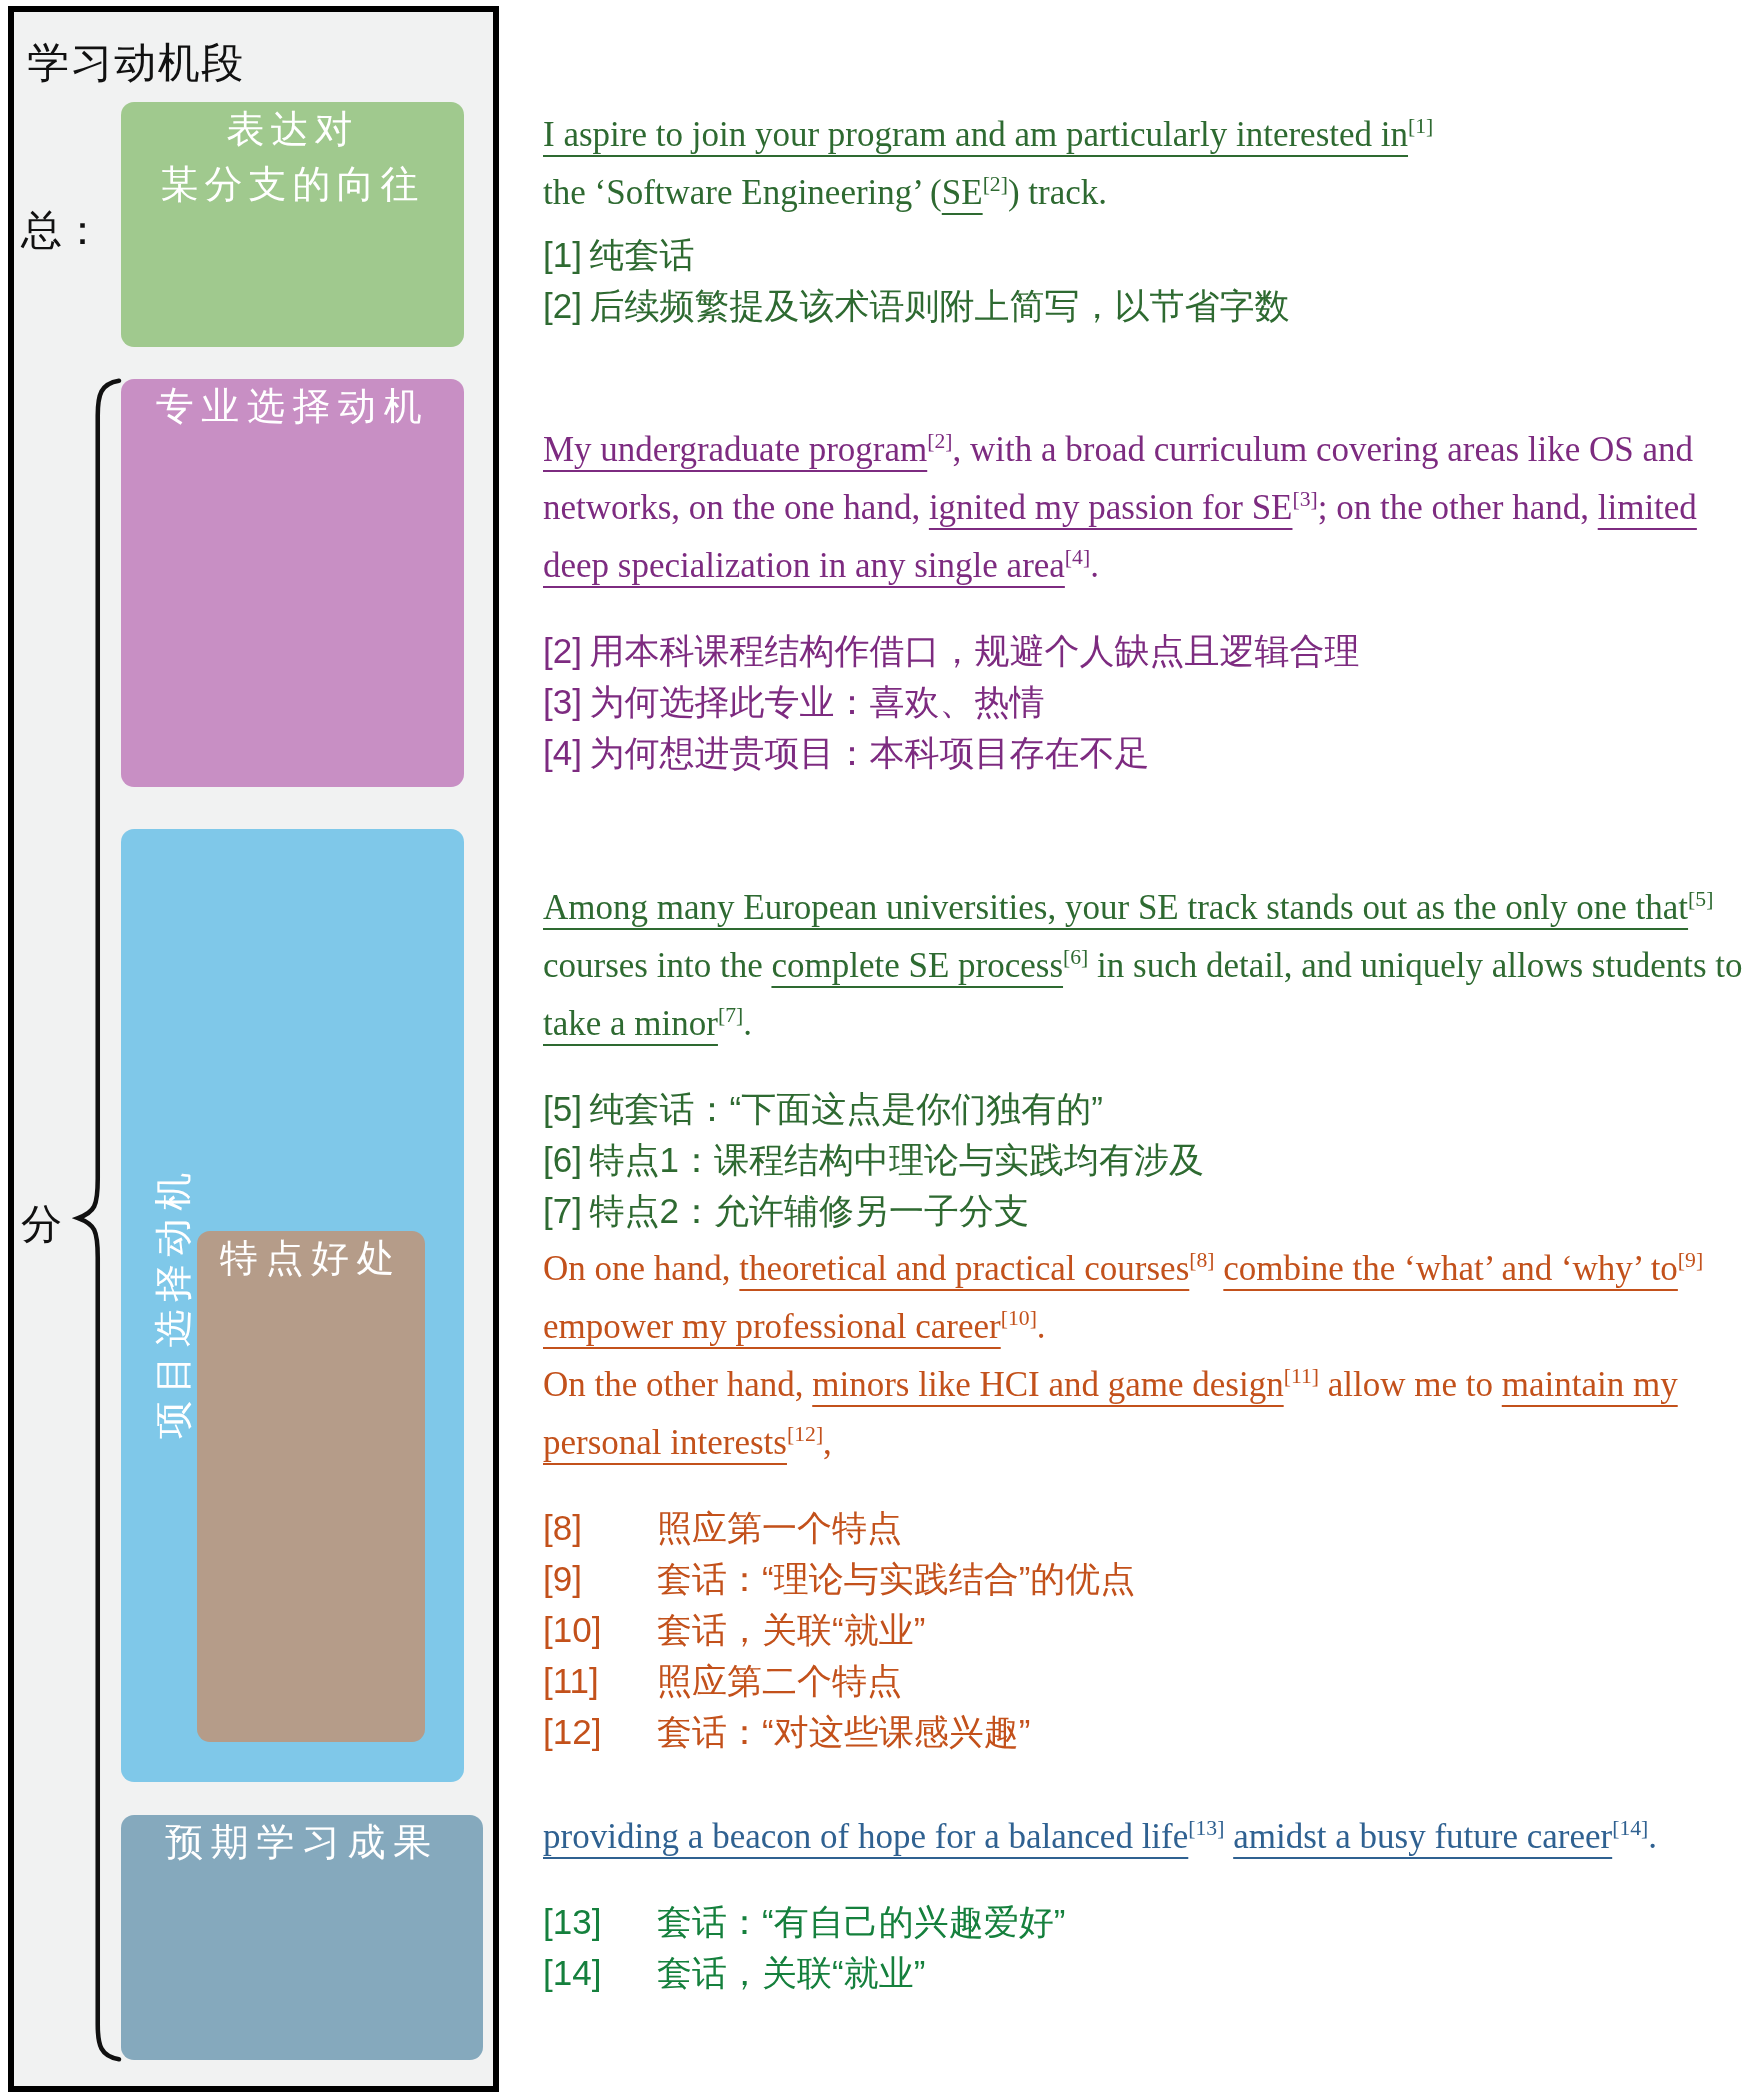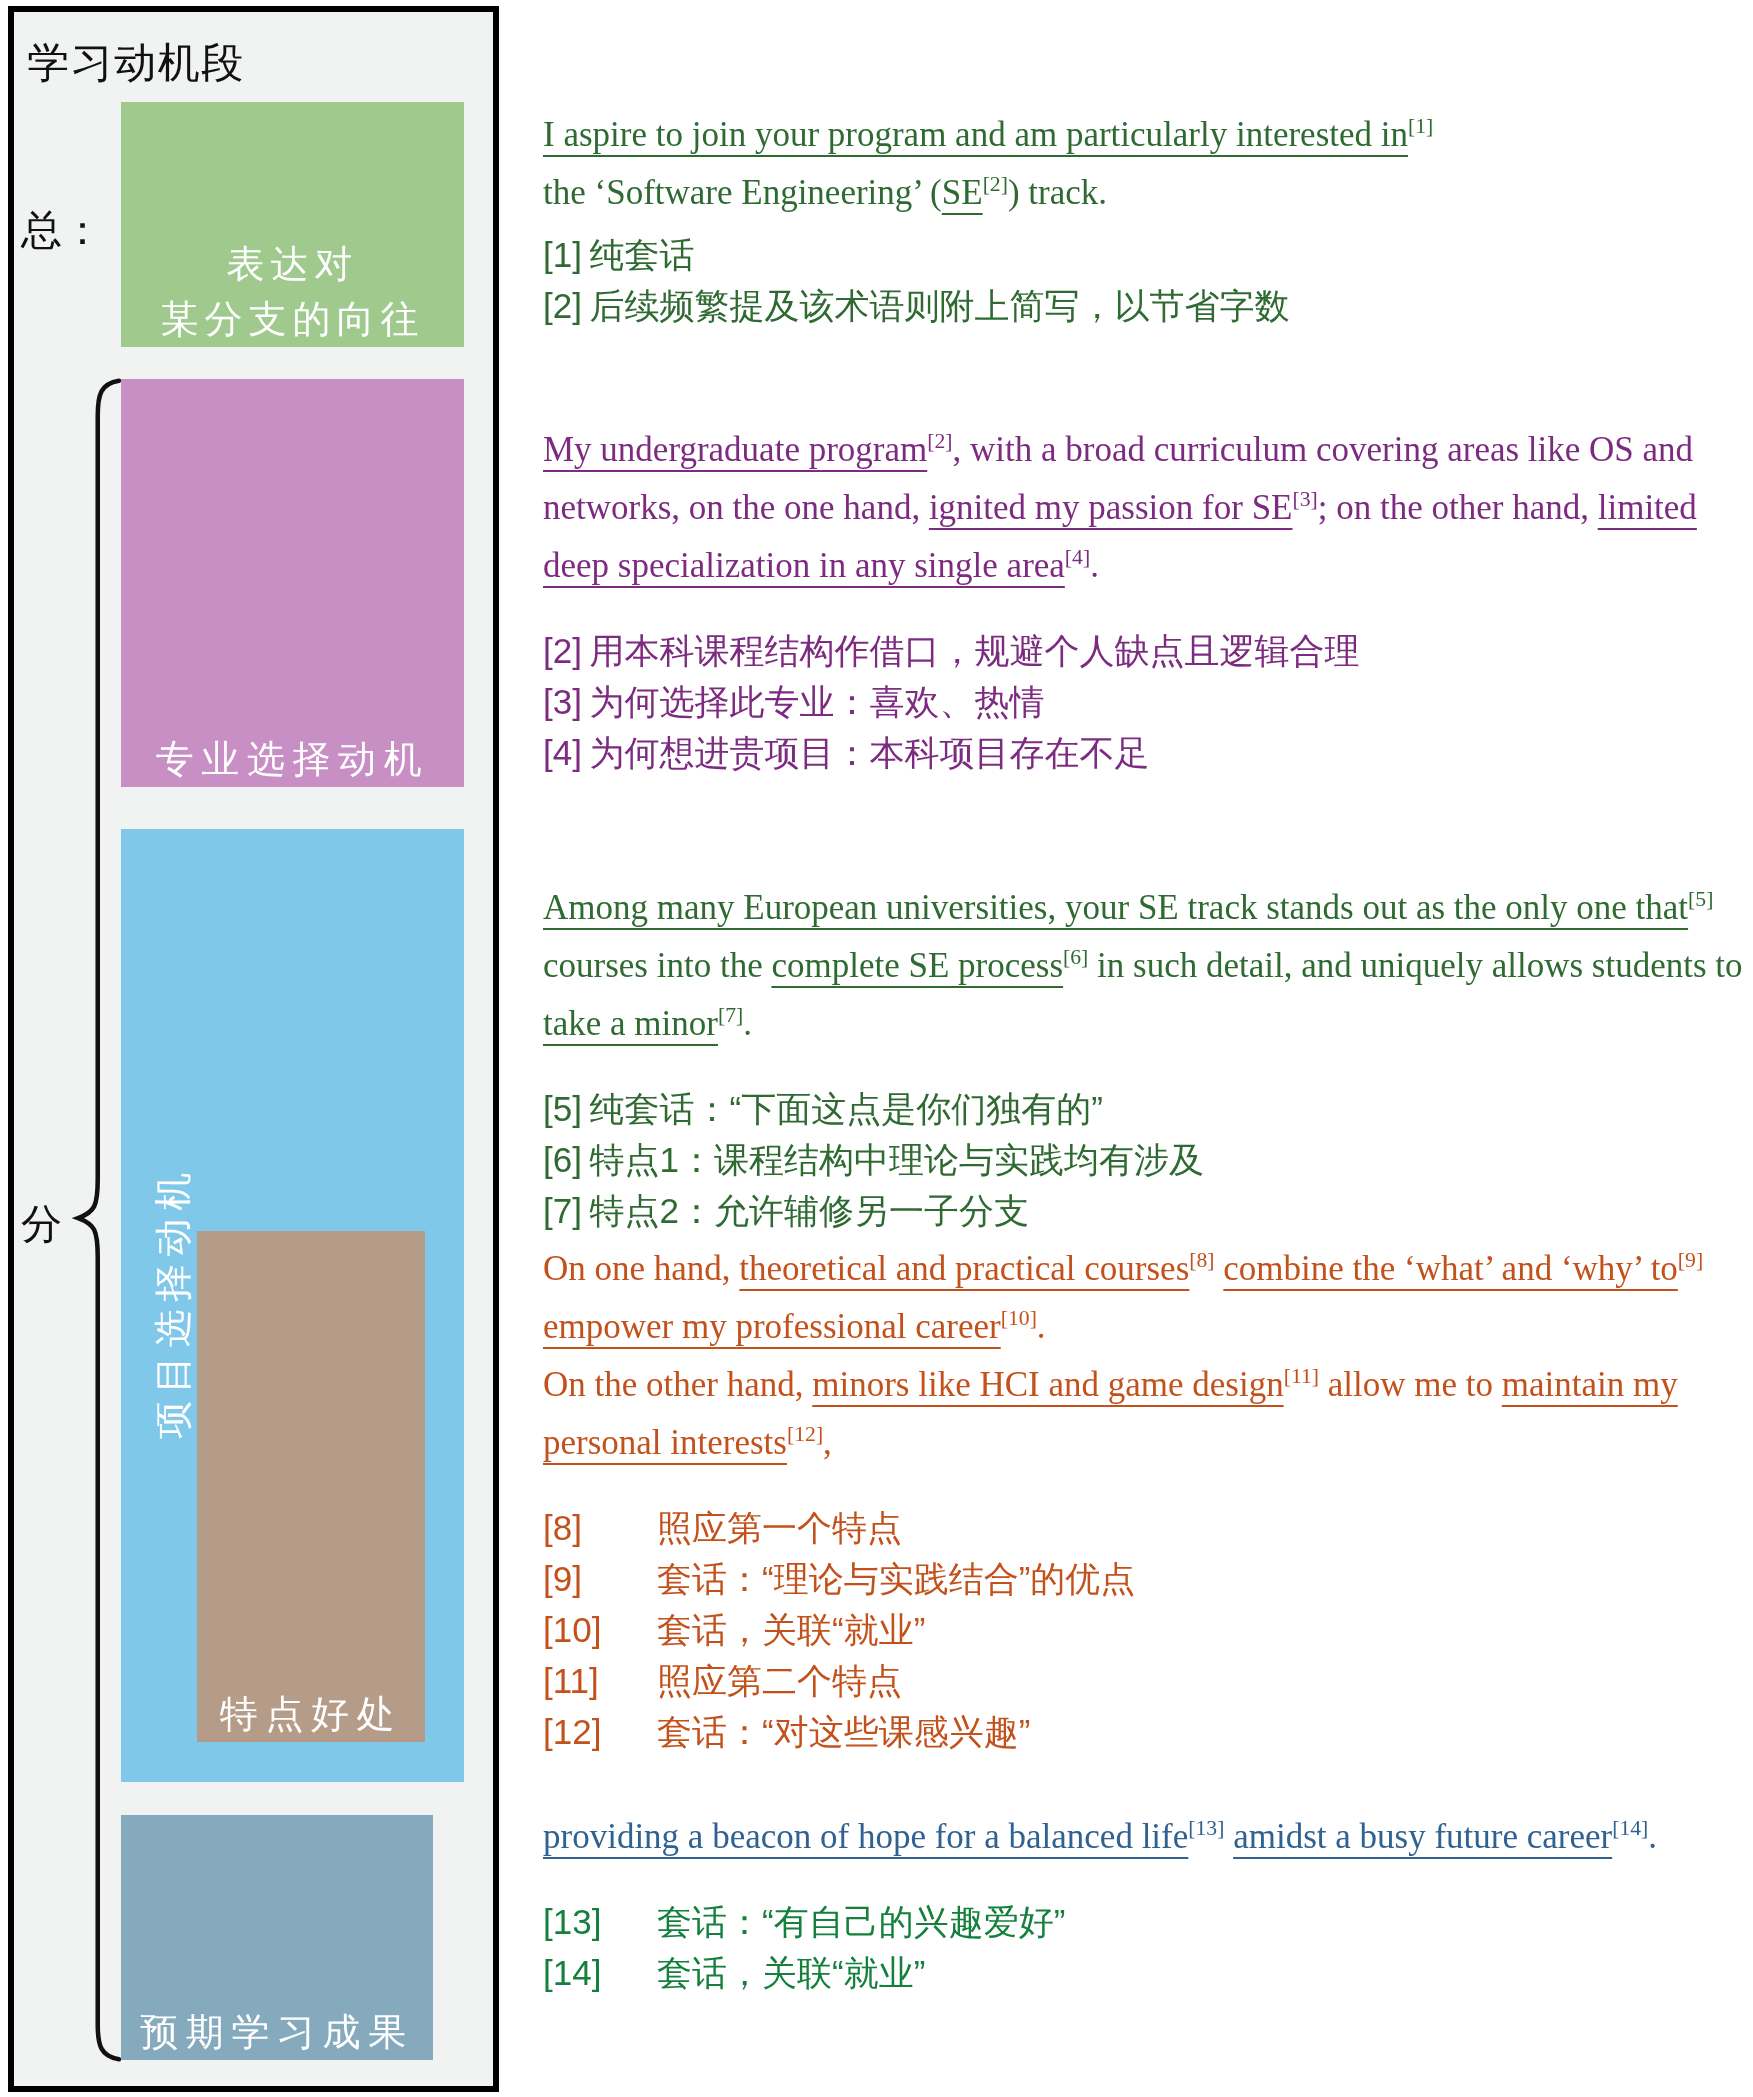--- a/index.html
+++ b/index.html
@@ -5,22 +5,22 @@
   html,body{margin:0;padding:0;background:#ffffff;}
   #page{position:relative;width:1754px;height:2097px;background:#ffffff;overflow:hidden;
         font-family:"Liberation Sans","DejaVu Sans",sans-serif;color:#111;}
 
   
   .panel{position:absolute;left:7.6px;top:6px;width:479px;height:2074px;
          background:#f1f2f2;border:6px solid #000;}
   .panel-title{position:absolute;left:13.7px;top:23px;width:349px;text-align:left;
                font-size:42px;letter-spacing:1.5px;color:#111;}
   .side-label{position:absolute;left:21px;font-size:41px;color:#111;}
-  .blk{position:absolute;display:flex;align-items:flex-end;justify-content:center;
-       color:#fff;text-align:center;}
+  .blk{position:absolute;display:flex;align-items:flex-start;justify-content:center;
+       color:#fff;text-align:center;border-radius:13px;}
   .blk-label{font-size:38px;letter-spacing:7.6px;line-height:55px;}
   .blk-label.tight{letter-spacing:6px;}
   .vlabel{position:absolute;white-space:nowrap;color:#fff;font-size:38px;letter-spacing:7.6px;
           transform:translate(-50%,-50%) rotate(-90deg);}
   .brace{position:absolute;left:72px;top:376px;}
 
   
   .ann{position:absolute;left:543px;width:1203px;}
   .para{margin:0;font-family:"Liberation Serif","DejaVu Serif",serif;
         font-size:35px;line-height:58px;}
@@ -60,21 +60,21 @@
   </div>
 
   <div class="blk" style="left: 121px; top: 829px; width: 343px; height: 953px; background-color: rgb(127, 200, 233);"></div>
   <div class="vlabel" style="left:173px;top:1302px;">项目选择动机</div>
 
 
   <div class="blk" style="left: 197px; top: 1231px; width: 228px; height: 511px; background-color: rgb(181, 156, 137);">
     <div class="blk-label">特点好处</div>
   </div>
 
-  <div class="blk" style="left: 121px; top: 1815px; width: 312px; height: 245px; background-color: rgb(133, 169, 189);">
+  <div class="blk" style="left: 121px; top: 1815px; width: 362px; height: 245px; background-color: rgb(133, 169, 189);">
     <div class="blk-label">预期学习成果</div>
   </div>
 
   <div class="ann" style="top:106px;">
     <p class="para" style="color: rgb(46, 106, 49);"><span class="u">I aspire to join your program and am particularly interested in</span><sup>[1]</sup><br><span>the ‘Software Engineering’ (</span><span class="u">SE</span><sup>[2]</sup><span>) track.</span></p>
     <div class="notes" style="color: rgb(46, 106, 49); margin-top: 7px;">
         <div class="note"><span class="ref">[1]</span><span>纯套话</span></div>
         <div class="note"><span class="ref">[2]</span><span>后续频繁提及该术语则附上简写，以节省字数</span></div>
       </div>
   </div>

